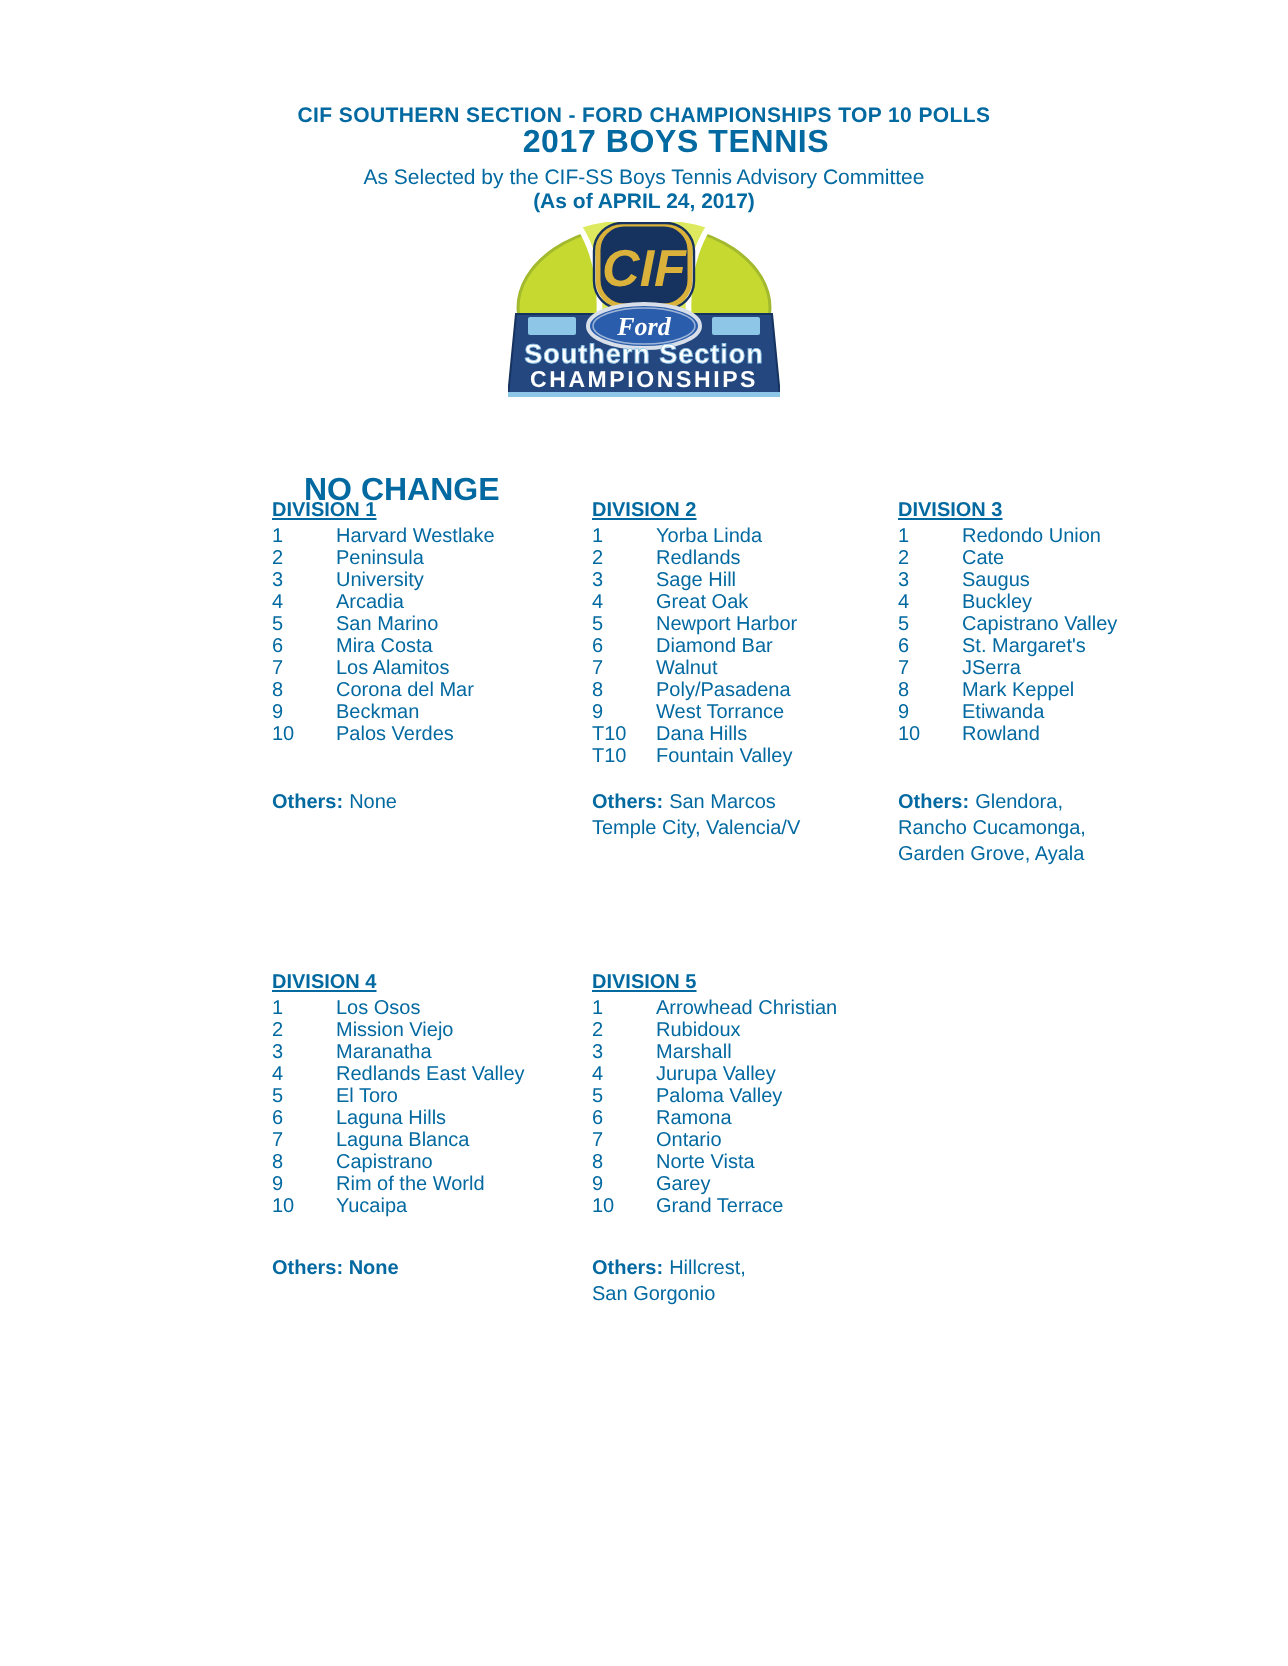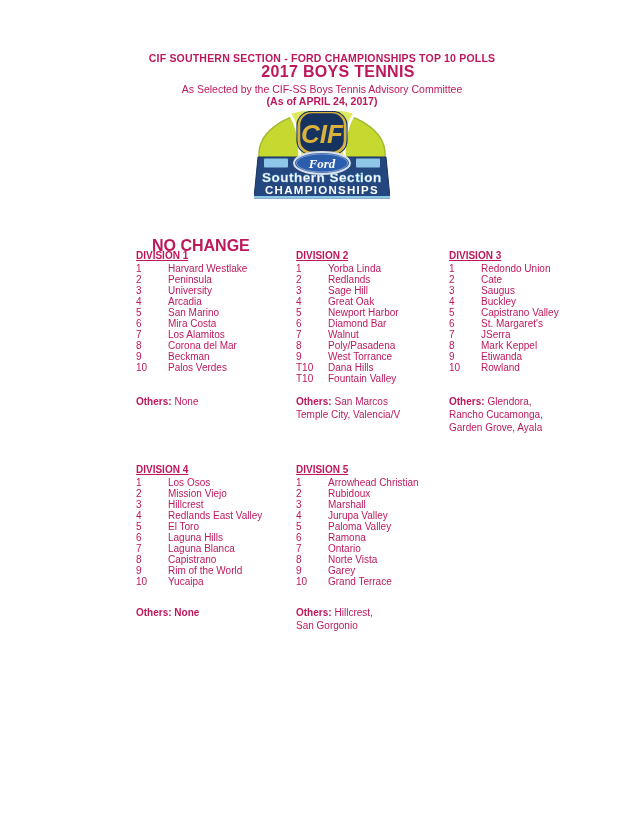--- a/index.html
+++ b/index.html
@@ -1,29 +1,29 @@
 <!DOCTYPE html>
 <html style="--ball: #c5d930; --ball-hi: #dde95e; --ball-edge: #a3b92e; --navy: #16325f; --banner-navy: #24477f; --gold: #d9b13b; --ford-blue: #2a5dab; --light-blue: #8ec6e8;"><head>
 <meta charset="utf-8">
 <style>
   html,body{margin:0;padding:0;background:#ffffff;}
   .page{
     position:relative;width:644px;height:833px;background:#fff;
-    font-family:"Liberation Sans",sans-serif;color:#be185d;overflow:hidden;
+    font-family:"Liberation Sans",sans-serif;color:#0369a1;overflow:hidden;
   }
   .header-line{position:absolute;left:0;width:644px;text-align:center;white-space:nowrap;}
   .hl1{top:52px;font-size:10.5px;font-weight:bold;letter-spacing:.2px;}
   .hl2{top:63px;font-size:16px;font-weight:bold;letter-spacing:.3px;margin-left:16px;}
   .hl3{top:83px;font-size:10.5px;}
   .hl4{top:95px;font-size:10.5px;font-weight:bold;}
   .logo{position:absolute;left:254px;top:111px;width:136px;height:89px;}
   .no-change{position:absolute;left:152px;top:237px;font-size:16px;font-weight:bold;}
   .section{position:absolute;left:0;width:644px;height:180px;}
   #section-0{top:250px;}
-  #section-1{top:464px;}
+  #section-1{top:486px;}
   .column{position:absolute;top:0;width:155px;}
   .col-0{left:136px}.col-1{left:296px}.col-2{left:449px}
   .division-title{font-size:10px;font-weight:bold;text-decoration:underline;height:13px;white-space:nowrap;}
   .row{font-size:10px;line-height:11px;white-space:nowrap;}
   .rank{display:inline-block;width:32px;}
   .others{position:absolute;left:0;font-size:10px;line-height:13px;width:150px;}
   #section-0 .others{top:145px;}
   #section-1 .others{top:142px;}
   .others-label{font-weight:bold;text-align:right;}
   .others-inline{margin-left:3px;}
@@ -130,21 +130,21 @@
           </div>
     </div>
   </div>
     </div>
   <div class="section" id="section-1">
       <div class="column col-0">
     <div class="division-title">DIVISION 4</div>
     <div class="ranking-list">
           <div class="row"><span class="rank">1</span><span>Los Osos</span></div>
           <div class="row"><span class="rank">2</span><span>Mission Viejo</span></div>
-          <div class="row"><span class="rank">3</span><span>Hillcrest</span></div>
+          <div class="row"><span class="rank">3</span><span>Maranatha</span></div>
           <div class="row"><span class="rank">4</span><span>Redlands East Valley</span></div>
           <div class="row"><span class="rank">5</span><span>El Toro</span></div>
           <div class="row"><span class="rank">6</span><span>Laguna Hills</span></div>
           <div class="row"><span class="rank">7</span><span>Laguna Blanca</span></div>
           <div class="row"><span class="rank">8</span><span>Capistrano</span></div>
           <div class="row"><span class="rank">9</span><span>Rim of the World</span></div>
           <div class="row"><span class="rank">10</span><span>Yucaipa</span></div>
         </div>
     <div class="others">
       <span class="others-label">Others: None</span><span class="others-inline"></span>

